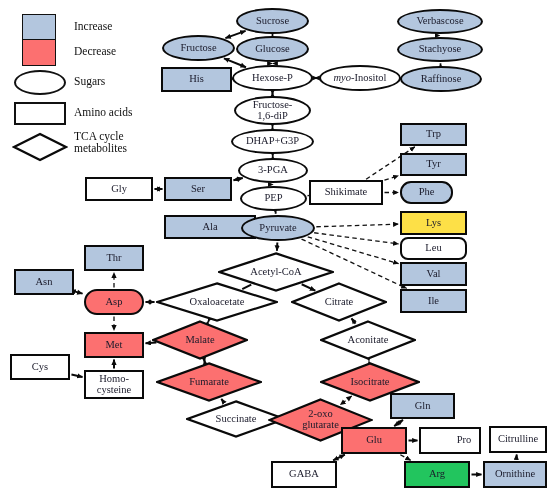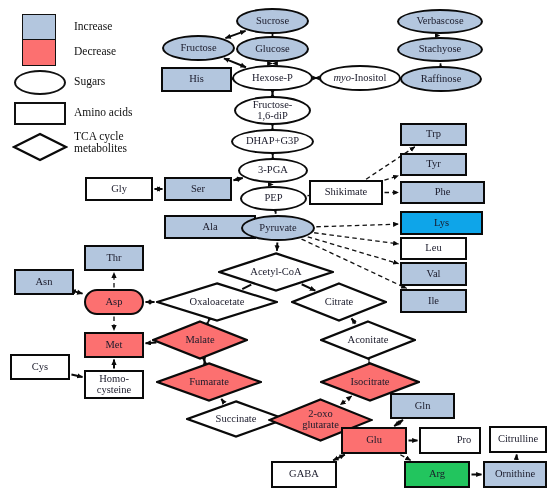--- a/index.html
+++ b/index.html
@@ -122,25 +122,25 @@
       <div class="node ell" style="left: 234px; top: 96px; width: 77px; height: 29px; background: rgb(255, 255, 255);"><span class="lbl">Fructose-
 1,6-diP</span></div>
       <div class="node ell" style="left: 231px; top: 129px; width: 83px; height: 25px; background: rgb(255, 255, 255);"><span class="lbl">DHAP+G3P</span></div>
       <div class="node ell" style="left: 238px; top: 158px; width: 70px; height: 25px; background: rgb(255, 255, 255);"><span class="lbl">3-PGA</span></div>
       <div class="node rect" style="left: 85px; top: 177px; width: 68px; height: 24px; background: rgb(255, 255, 255);"><span class="lbl">Gly</span></div>
       <div class="node rect" style="left: 164px; top: 177px; width: 68px; height: 24px; background: rgb(179, 198, 222);"><span class="lbl">Ser</span></div>
       <div class="node ell" style="left: 240px; top: 186px; width: 67px; height: 25px; background: rgb(255, 255, 255);"><span class="lbl">PEP</span></div>
       <div class="node rect" style="left: 309px; top: 180px; width: 74px; height: 25px; background: rgb(255, 255, 255);"><span class="lbl">Shikimate</span></div>
       <div class="node rect" style="left: 400px; top: 123px; width: 67px; height: 23px; background: rgb(179, 198, 222);"><span class="lbl">Trp</span></div>
       <div class="node rect" style="left: 400px; top: 153px; width: 67px; height: 23px; background: rgb(179, 198, 222);"><span class="lbl">Tyr</span></div>
-      <div class="node rect" style="left: 400px; top: 181px; width: 85px; height: 23px; background: rgb(179, 198, 222);"><span class="lbl">Phe</span></div>
+      <div class="node rect" style="left: 400px; top: 181px; width: 53px; height: 23px; background: rgb(179, 198, 222); border-radius: 11px;"><span class="lbl">Phe</span></div>
       <div class="node rect" style="left: 164px; top: 215px; width: 92px; height: 24px; background: rgb(179, 198, 222);"><span class="lbl">Ala</span></div>
       <div class="node ell" style="left: 241px; top: 215px; width: 74px; height: 26px; background: rgb(179, 198, 222);"><span class="lbl">Pyruvate</span></div>
-      <div class="node rect" style="left: 400px; top: 211px; width: 83px; height: 24px; background: #0ea5e9;"><span class="lbl">Lys</span></div>
-      <div class="node rect" style="left: 400px; top: 237px; width: 67px; height: 23px; background: rgb(255, 255, 255);"><span class="lbl">Leu</span></div>
+      <div class="node rect" style="left: 400px; top: 211px; width: 67px; height: 24px; background: #fde047;"><span class="lbl">Lys</span></div>
+      <div class="node rect" style="left: 400px; top: 237px; width: 67px; height: 23px; background: rgb(255, 255, 255); border-radius: 8px;"><span class="lbl">Leu</span></div>
       <div class="node rect" style="left: 400px; top: 262px; width: 67px; height: 24px; background: rgb(179, 198, 222);"><span class="lbl">Val</span></div>
       <div class="node rect" style="left: 400px; top: 289px; width: 67px; height: 24px; background: rgb(179, 198, 222);"><span class="lbl">Ile</span></div>
       <div class="node dia" style="left: 218px; top: 252px; width: 116px; height: 40px;"><svg width="116" height="40" viewBox="0 0 116 40" style="position: absolute; left: 0px; top: 0px;">
           <polygon points="58,1.4 114.6,20 58,38.6 1.4,20" fill="#ffffff" stroke="#0a0a0a" stroke-width="2.2"></polygon>
         </svg><span class="lbl">Acetyl-CoA</span></div>
       <div class="node rect" style="left: 84px; top: 245px; width: 60px; height: 26px; background: rgb(179, 198, 222);"><span class="lbl">Thr</span></div>
       <div class="node rect" style="left: 14px; top: 269px; width: 60px; height: 26px; background: rgb(179, 198, 222);"><span class="lbl">Asn</span></div>
       <div class="node rect" style="left: 84px; top: 289px; width: 60px; height: 26px; background: rgb(252, 112, 112); border-radius: 13px;"><span class="lbl">Asp</span></div>
       <div class="node dia" style="left: 156px; top: 282px; width: 122px; height: 40px;"><svg width="122" height="40" viewBox="0 0 122 40" style="position: absolute; left: 0px; top: 0px;">
           <polygon points="61,1.4 120.6,20 61,38.6 1.4,20" fill="#ffffff" stroke="#0a0a0a" stroke-width="2.2"></polygon>

